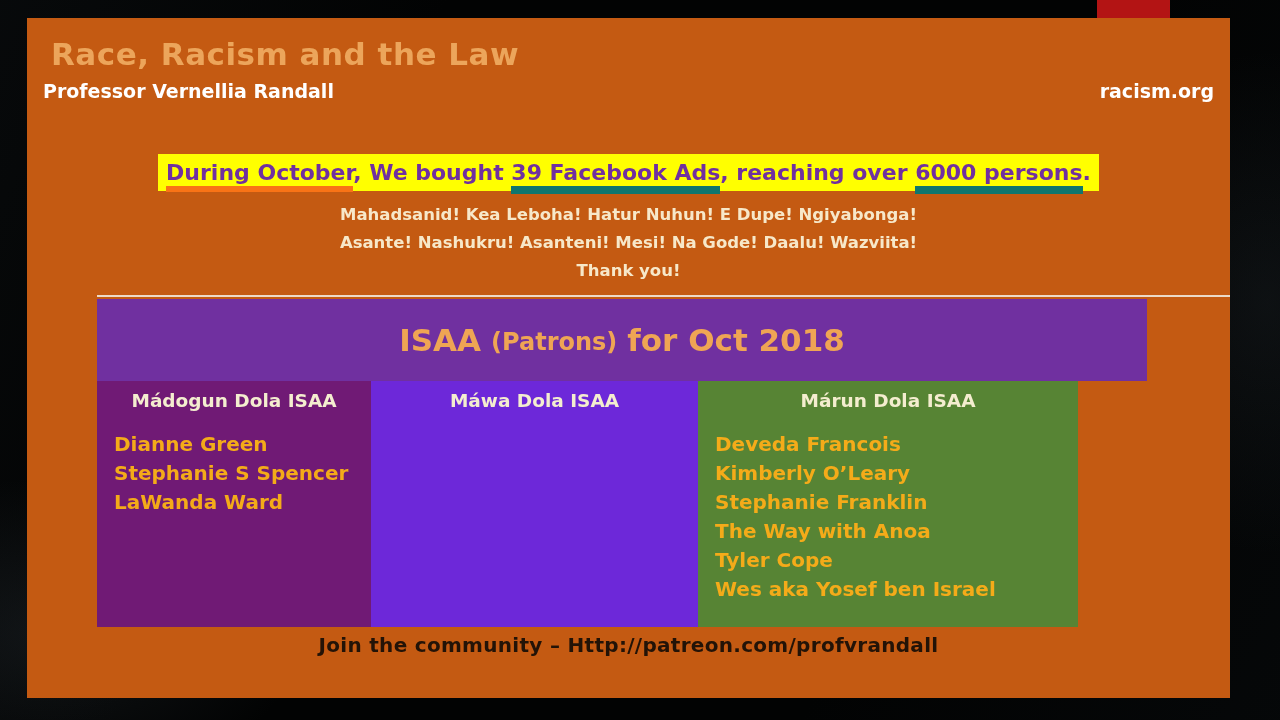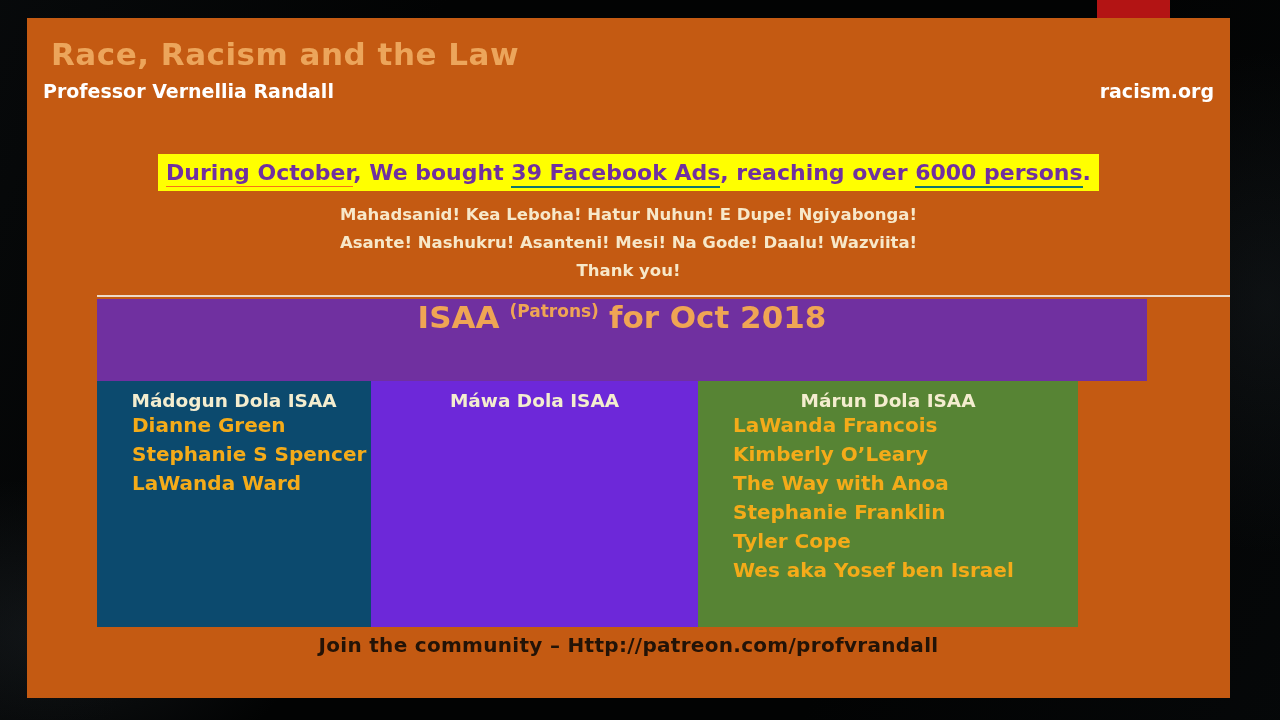--- a/index.html
+++ b/index.html
@@ -33,49 +33,49 @@
   .hdr-row{
     display:flex;justify-content:space-between;align-items:baseline;
     margin-top:4px;color:#FFFFFF;font-size:19px;font-weight:bold;
   }
   .announce{position:absolute;left:0;top:136px;width:100%;text-align:center;}
   .announce-inner{
     display:inline-block;background:#FFFF00;color:#7030A0;
     font-size:22px;font-weight:bold;padding:4px 8px 3px 8px;line-height:30px;
   }
   .seg{color:#7030A0;}
-  .u{border-bottom:2px solid #0f766e;padding-bottom:1px;}
-  .u-red{border-bottom:1px solid #f97316;padding-bottom:1px;}
+  .u{border-bottom:8px solid #0f766e;padding-bottom:1px;}
+  .u-red{border-bottom:6px solid #f97316;padding-bottom:1px;}
   .thanks{
     position:absolute;left:0;top:183px;width:100%;text-align:center;
     color:#F7E8C9;font-size:16.5px;font-weight:bold;line-height:28px;
   }
   .divider{
     position:absolute;left:70px;top:277px;width:1133px;height:2px;
     background:rgba(241,232,219,.9);
   }
   .patrons{position:absolute;left:70px;top:281px;width:1050px;}
   .pt-header{
     height:82px;background:#7030A0;color:#EFA554;
-    display:flex;justify-content:center;gap:10px;
+    display:flex;align-items:center;justify-content:center;gap:10px;
   }
   .pt-main{font-size:31px;font-weight:bold;}
-  .pt-paren{font-size:17px;font-weight:bold;position:relative;top:2px;}
+  .pt-paren{font-size:24px;font-weight:bold;position:relative;top:2px;}
   .pt-rest{font-size:31px;font-weight:bold;}
   .cols{display:flex;height:246px;}
   .col{box-sizing:border-box;}
-  .col-red{width:274px;background:#0c4a6e;}
+  .col-red{width:274px;background:#701a75;}
   .col-teal{width:327px;background:#6d28d9;}
   .col-green{width:380px;background:#578434;}
   .col-h{
     text-align:center;padding-top:9px;font-size:18.5px;font-weight:bold;
     color:#F4EDCF;
   }
   .names{
-    padding-left:35px;
+    margin-top:19px;padding-left:17px;
     font-size:20px;font-weight:bold;color:#F4AB19;line-height:29px;
   }
   .footer{
     position:absolute;left:0;top:615px;width:100%;text-align:center;
     color:#231307;font-size:20px;font-weight:700;letter-spacing:.3px;
   }
 </style>
 </head>
 <body>
 
@@ -121,24 +121,24 @@
           </div>
         </div>
 
         <div class="col col-teal">
           <div class="col-h">Máwa Dola ISAA</div>
         </div>
 
         <div class="col col-green">
           <div class="col-h">Márun Dola ISAA</div>
           <div class="names">
-            <div>LaWanda Francois</div>
+            <div>Deveda Francois</div>
             <div>Kimberly O’Leary</div>
+            <div>Stephanie Franklin</div>
             <div>The Way with Anoa</div>
-            <div>Stephanie Franklin</div>
             <div>Tyler Cope</div>
             <div>Wes aka Yosef ben Israel</div>
           </div>
         </div>
 
       </div>
     </div>
 
     <div class="footer"><span>Join the community – </span><span class="furl">Http://patreon.com/profvrandall</span></div>
 

